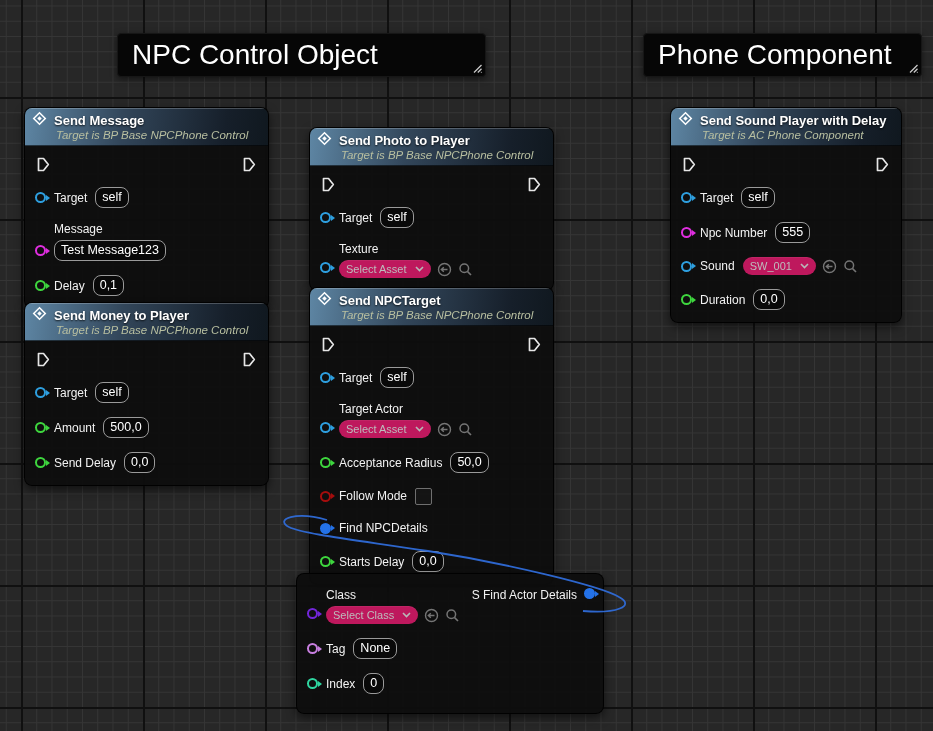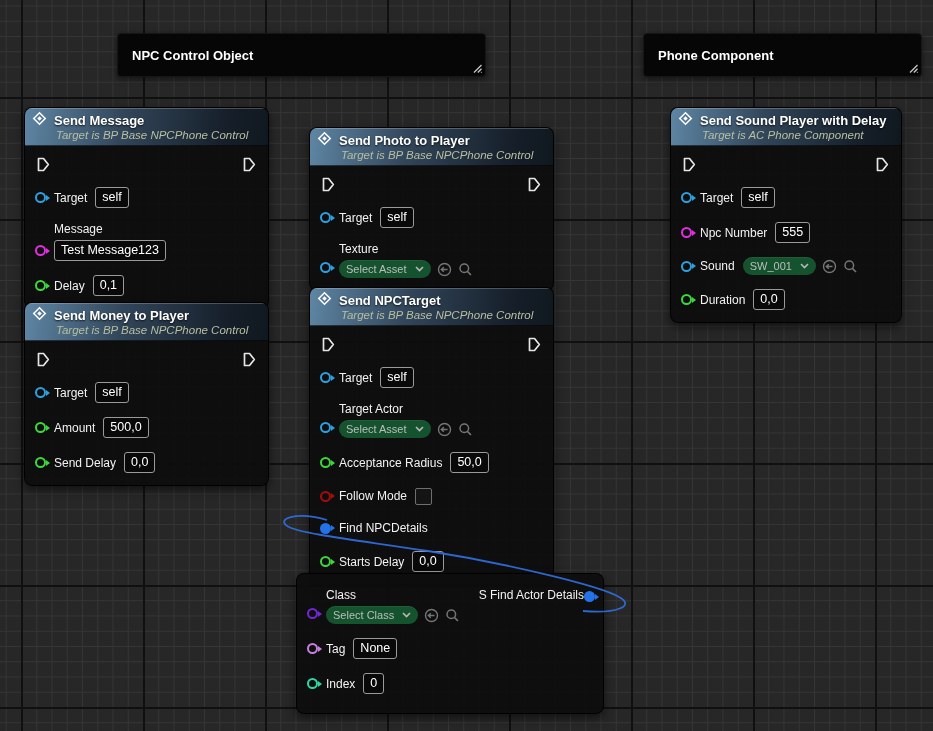--- a/index.html
+++ b/index.html
@@ -17,21 +17,21 @@
       linear-gradient(var(--grid_major) 2px, transparent 2px),
       linear-gradient(90deg, var(--grid_major) 2px, transparent 2px),
       linear-gradient(var(--grid_line) 1px, transparent 1px),
       linear-gradient(90deg, var(--grid_line) 1px, transparent 1px);
     background-size:122px 122px,122px 122px,15.25px 15.25px,15.25px 15.25px;
     background-position:21px 97px,21px 97px,21px 97px,21px 97px;
   }
   
   .comment{position:absolute;height:42px;z-index:1;background:var(--comment_bg);
     border:1px solid #161616;border-radius:4px;box-shadow:0 2px 6px rgba(0,0,0,.5);
-    display:flex;align-items:center;padding:0 14px;color:#fff;font-size:13px;font-weight:bold;}
+    display:flex;align-items:center;padding:0 14px;color:#fff;font-size:28px;font-weight:normal;}
   .comment .rh{position:absolute;right:2px;bottom:2px;line-height:0;}
   
   .node{position:absolute;z-index:2;background:rgba(13,13,13,.93);
     border:1px solid rgba(0,0,0,.85);border-radius:8px;overflow:hidden;
     box-shadow:0 4px 10px rgba(0,0,0,.55);color:#e8e8e8;font-size:12px;}
   .hdr{padding:3px 8px 4px 7px;border-bottom:1px solid rgba(0,0,0,.6);}
   .hdr.fn{background:linear-gradient(97deg,var(--header_function) 0%,#32465a 40%,#161f2a 82%,#10181f 100%);
     box-shadow:inset 0 1px 0 rgba(255,255,255,.22);}
   .hdr.mk{background:linear-gradient(95deg,var(--header_make) 0%,#1a2c4e 48%,#0c1424 100%);
     box-shadow:inset 0 1px 0 rgba(140,180,255,.4);}
@@ -48,28 +48,28 @@
   .col{display:flex;flex-direction:column;gap:4px;align-items:flex-start;}
   .lbl{white-space:nowrap;color:#f2f2f2;}
   .pin{position:relative;width:11px;height:11px;flex:0 0 11px;border:2.5px solid var(--c,#999);
     border-radius:50%;box-sizing:border-box;display:inline-block;}
   .pin::after{content:"";position:absolute;left:9px;top:50%;transform:translateY(-50%);
     border-left:4px solid var(--c,#999);border-top:3px solid transparent;border-bottom:3px solid transparent;}
   .pin.filled{background:var(--c);}
   .p-obj{--c:var(--pin_object);} .p-str{--c:var(--pin_string);} .p-flt{--c:var(--pin_float);}
   .p-bool{--c:var(--pin_bool);} .p-struct{--c:var(--pin_struct);} .p-class{--c:var(--pin_class);}
   .p-name{--c:var(--pin_name);} .p-int{--c:var(--pin_int);}
-  .tbox{display:inline-block;border:1px solid #9a9a9a;border-radius:3px;background:rgba(0,0,0,.35);
+  .tbox{display:inline-block;border:1px solid #9a9a9a;border-radius:8px;background:rgba(0,0,0,.35);
     padding:1px 6px;color:#fff;font-size:12.5px;line-height:17px;white-space:nowrap;}
   .ddwrap{display:flex;align-items:center;}
-  .dd{display:inline-flex;align-items:center;gap:8px;background:#14532d;border-radius:9px;
+  .dd{display:inline-flex;align-items:center;gap:8px;background:#be185d;border-radius:9px;
     padding:3px 7px;color:#bdbdbd;font-size:11px;box-shadow:inset 0 1px 0 rgba(255,255,255,.06);white-space:nowrap;}
   .iconbtn{display:inline-flex;margin-left:6px;line-height:0;}
   .checkbox{width:15px;height:15px;border:1px solid #6f6f6f;border-radius:2px;background:rgba(25,25,25,.6);display:inline-block;}
-  .outblock{position:absolute;top:14px;right:8px;display:flex;align-items:flex-end;}
+  .outblock{position:absolute;top:14px;right:8px;display:flex;align-items:flex-start;gap:7px;}
   .splitrow{margin-right:120px;}
   
   .wires{position:absolute;left:0;top:0;z-index:3;pointer-events:none;}
   .wires path{pointer-events:stroke;}
 </style>
 </head>
 <body>
 
 <div class="canvas">
 

